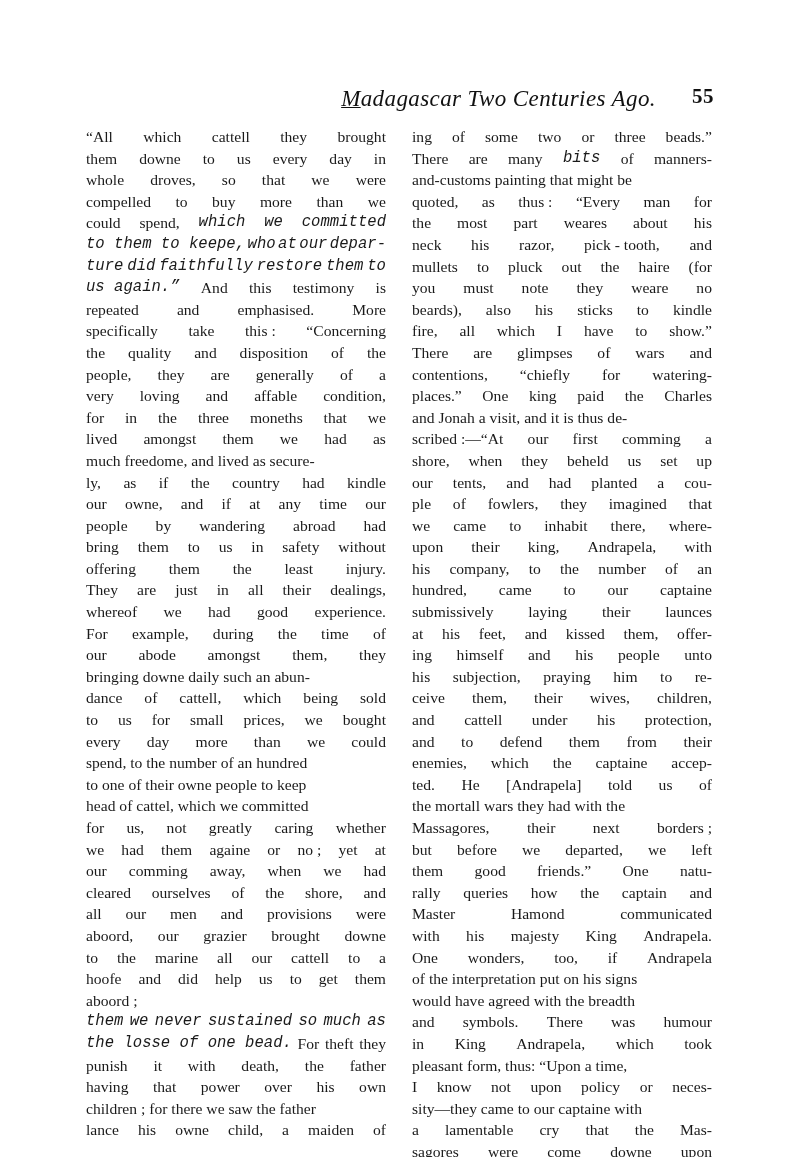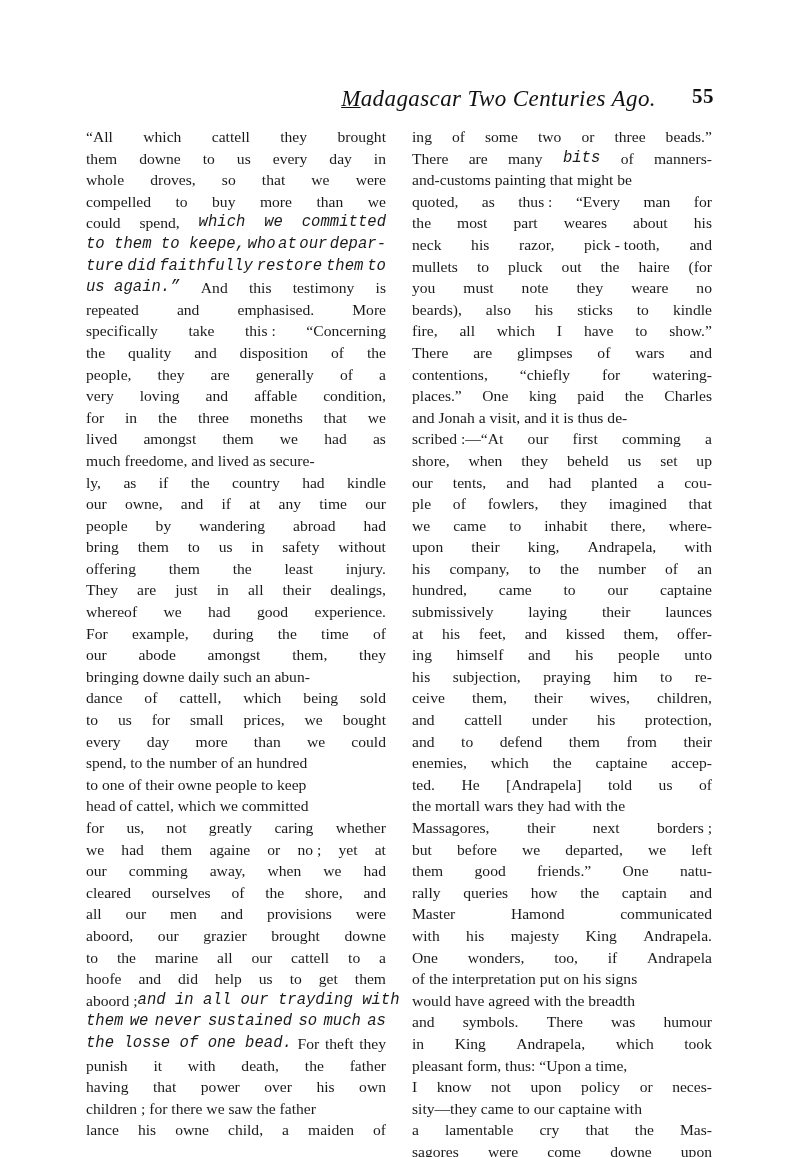--- a/index.html
+++ b/index.html
@@ -391,21 +391,20 @@
           <span>and</span>
           <span>did</span>
           <span>help</span>
           <span>us</span>
           <span>to</span>
           <span>get</span>
           <span>them</span>
         </div>
         <div class="line j">
           <span>aboord ;</span>
-          <span class="it">and in all our trayding with</span>
         </div>
         <div class="line j">
           <span class="it">them</span>
           <span class="it">we</span>
           <span class="it">never</span>
           <span class="it">sustained</span>
           <span class="it">so</span>
           <span class="it">much</span>
           <span class="it">as</span>
         </div>

